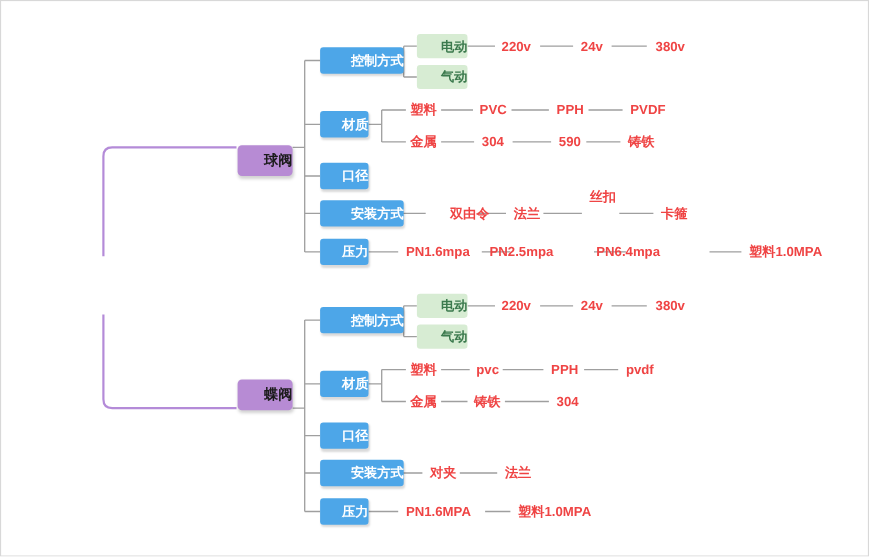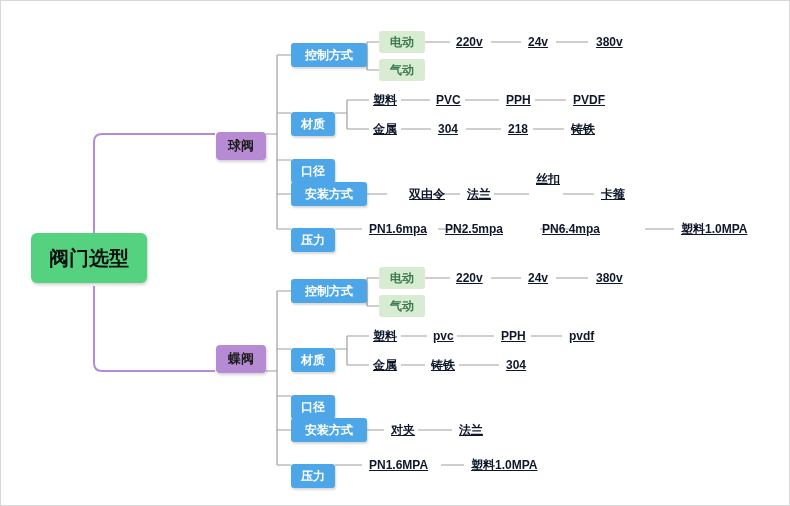--- a/index.html
+++ b/index.html
@@ -2,46 +2,46 @@
 <html><head>
 <meta charset="utf-8">
 <style>
   html,body{margin:0;padding:0;background:#fff;}
   .canvas{
     position:relative;width:788px;height:504px;background:#ffffff;
     border:1px solid #d8d8d8;overflow:hidden;
     font-family:"Liberation Sans","DejaVu Sans",sans-serif;
   }
   .canvas svg{position:absolute;left:0;top:0;pointer-events:none;}
-  .node{position:absolute;text-align:center;white-space:nowrap;cursor:pointer;}
+  .node{position:absolute;text-align:right;white-space:nowrap;cursor:pointer;}
   .root-node{
     left:30px;top:232px;width:116px;height:50px;line-height:50px;
     background:#54d280;color:#101010;font-size:20px;font-weight:bold;
     border-radius:6px;box-shadow:1px 2px 3px rgba(0,0,0,.18);
   }
   .branch-node{
     width:50px;height:28px;line-height:28px;left:215px;
     background:#b78bd4;color:#1b1b1b;font-size:13px;font-weight:bold;
     border-radius:4px;box-shadow:1px 2px 3px rgba(0,0,0,.18);
   }
   .cat-node{
     height:24px;line-height:24px;left:290px;
     background:#4da6e8;color:#ffffff;font-size:12px;font-weight:bold;
     border-radius:3px;box-shadow:1px 2px 2px rgba(0,0,0,.15);
   }
   .cat-w{width:76px;}
-  .cat-n{width:44px;margin-top:11px;}
+  .cat-n{width:44px;}
   .sub-node{
     width:46px;height:22px;line-height:22px;left:378px;
     background:#d7ecd3;color:#3c7a4e;font-size:12px;font-weight:bold;
     border-radius:3px;
   }
   .leaf{
     position:absolute;height:16px;line-height:16px;white-space:nowrap;
-    color:#0f172a;font-size:12px;font-weight:bold;cursor:pointer;text-decoration:underline;
+    color:#ef4444;font-size:12px;font-weight:bold;cursor:pointer;
   }
 </style>
 </head>
 <body>
 
 <div class="canvas">
 
   <svg width="788" height="504">
 
     <g stroke="#b48bd8" stroke-width="2" fill="none">
@@ -72,39 +72,38 @@
       <path d="M334 348 H346 M346 335 V364 M346 335 H368 M346 364 H368"></path>
       <path d="M400 335 H426 M456 335 H493 M530 335 H561"></path>
       <path d="M400 364 H424 M458 364 H498"></path>
 
       <path d="M358 429 H383 M417 429 H451"></path>
 
       <path d="M334 464 H361 M440 464 H463"></path>
     </g>
   </svg>
 
-  <div class="node root-node">阀门选型</div>
 
   <div class="node branch-node" style="top:131px">球阀</div>
 
   <div class="node cat-node cat-w" style="top:42px">控制方式</div>
   <div class="node sub-node" style="top:30px">电动</div>
   <div class="node sub-node" style="top:58px">气动</div>
   <div class="leaf" style="left:455px;top:33px">220v</div>
   <div class="leaf" style="left:527px;top:33px">24v</div>
   <div class="leaf" style="left:595px;top:33px">380v</div>
 
   <div class="node cat-node cat-n" style="top:100px">材质</div>
   <div class="leaf" style="left:372px;top:91px">塑料</div>
   <div class="leaf" style="left:435px;top:91px">PVC</div>
   <div class="leaf" style="left:505px;top:91px">PPH</div>
   <div class="leaf" style="left:572px;top:91px">PVDF</div>
   <div class="leaf" style="left:372px;top:120px">金属</div>
   <div class="leaf" style="left:437px;top:120px">304</div>
-  <div class="leaf" style="left:507px;top:120px">218</div>
+  <div class="leaf" style="left:507px;top:120px">590</div>
   <div class="leaf" style="left:570px;top:120px">铸铁</div>
 
   <div class="node cat-node cat-n" style="top:147px">口径</div>
 
   <div class="node cat-node cat-w" style="top:181px">安装方式</div>
   <div class="leaf" style="left:408px;top:185px">双由令</div>
   <div class="leaf" style="left:466px;top:185px">法兰</div>
   <div class="leaf" style="left:535px;top:170px">丝扣</div>
   <div class="leaf" style="left:600px;top:185px">卡箍</div>
 

